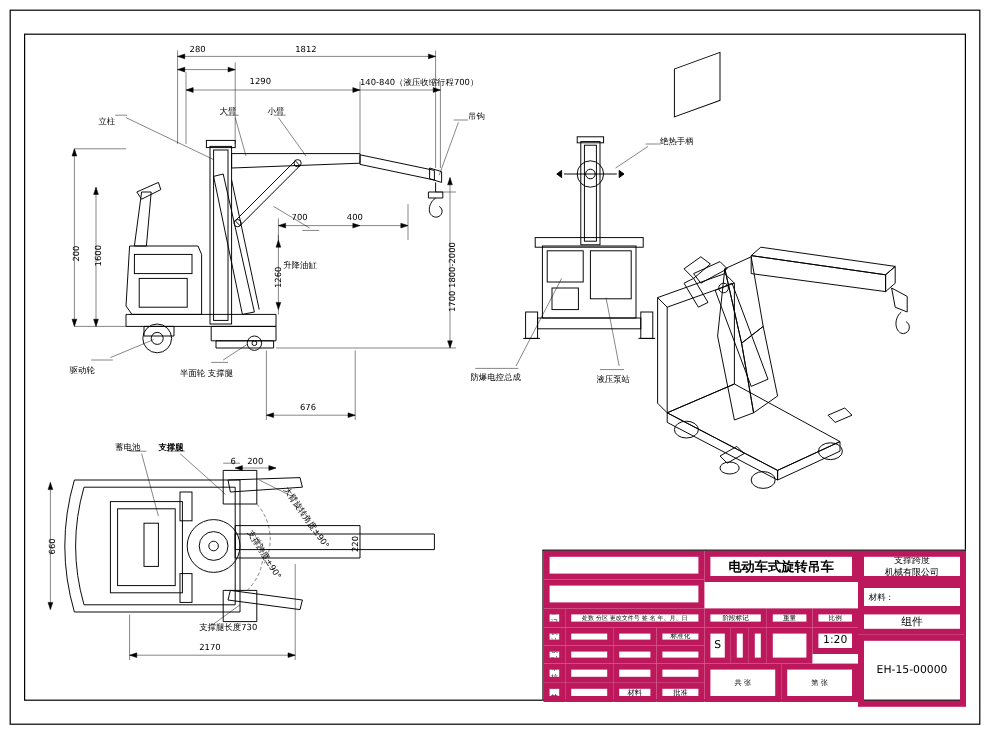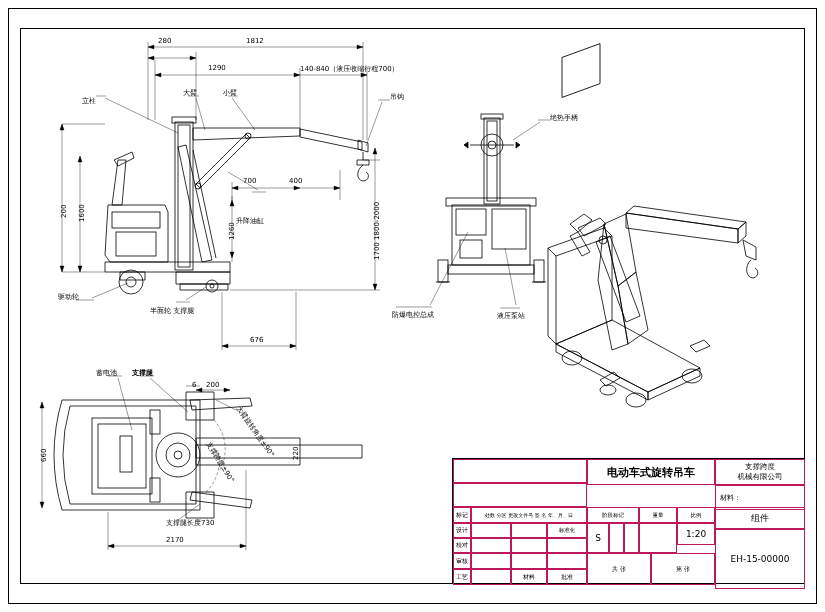--- a/index.html
+++ b/index.html
@@ -67,21 +67,21 @@
     top: 458px;
     width: 353px;
     height: 126px;
     border: 1px solid #000;
     box-sizing: border-box;
     background: #fff;
   }
   #titleblock .cell {
     position: absolute;
     box-sizing: border-box;
-    border: 1px solid #be185d;
+    border: 5px solid #be185d;
     font-size: 6px;
     display: flex;
     align-items: center;
     justify-content: center;
     text-align: center;
     font-family: "DejaVu Sans", sans-serif;
     overflow: hidden;
   }
   #titleblock .big {
     font-size: 11px;
@@ -337,21 +337,21 @@
       </g>
 
     </g>
   </svg>
 
   <div class="lbl" style="left:82px; top:96px;">立柱</div>
   <div class="lbl" style="left:183px; top:88px;">大臂</div>
   <div class="lbl" style="left:223px; top:88px;">小臂</div>
   <div class="lbl" style="left:390px; top:92px;">吊钩</div>
   <div class="lbl" style="left:236px; top:188px;margin-top:28px;">升降油缸</div>
-  <div class="lbl" style="left:58px; top:292px;">驱动轮</div>
+  <div class="lbl" style="left:58px; top:304px;">驱动轮</div>
   <div class="lbl" style="left:150px; top:306px;text-align:center;">半面轮 支撑腿</div>
 
   <div class="dim" style="left:158px; top:37px;">280</div>
   <div class="dim" style="left:246px; top:37px;">1812</div>
   <div class="dim" style="left:208px; top:64px;">1290</div>
   <div class="dim" style="left:300px; top:64px;">140-840（液压收缩行程700）</div>
   <div class="dim" style="left:243px; top:177px;">700</div>
   <div class="dim" style="left:289px; top:177px;">400</div>
   <div class="dim vert" style="left:228px; top:240px;">1260</div>
   <div class="dim vert" style="left:60px; top:218px;">200</div>

